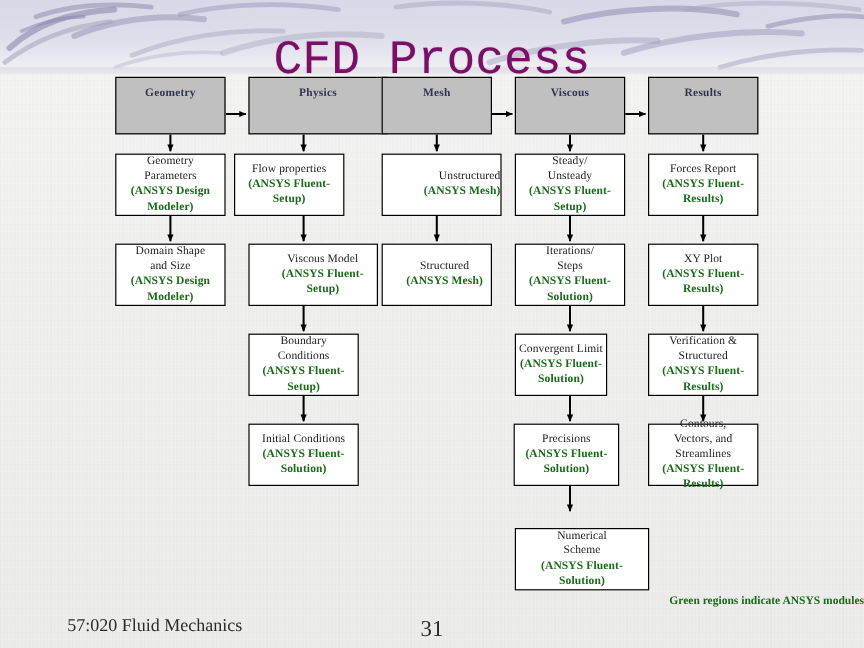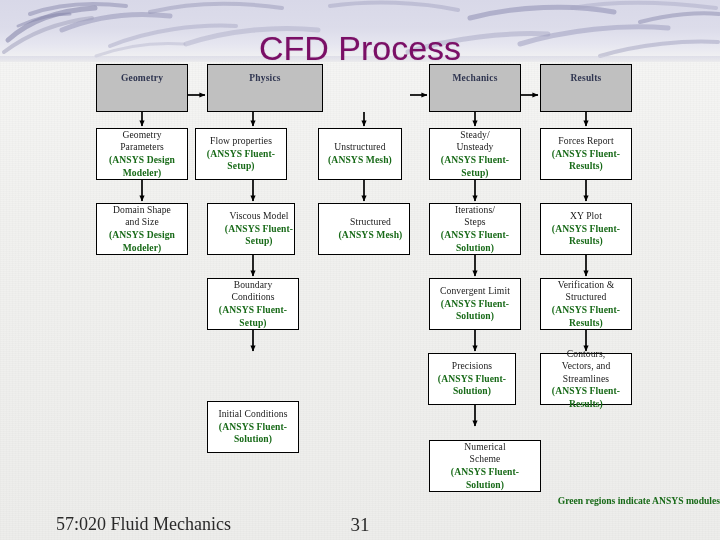--- a/index.html
+++ b/index.html
@@ -39,22 +39,22 @@
     width: 720px; height: 10px;
     background: linear-gradient(180deg, rgba(208,208,224,0.55) 0%, rgba(242,242,242,0.0) 100%);
   }
 
   
   #page-title {
     position: absolute;
     left: 0; top: 1px;
     width: 720px;
     text-align: center;
-    font-family: Liberation Sans, sans-serif;
-    font-size: 34px;
+    font-family: Liberation Mono, monospace;
+    font-size: 40px;
     font-weight: 400;
     letter-spacing: 0px;
     color: #7a0f66;
     line-height: 48px;
     text-shadow: 0 0 1px rgba(122,15,102,0.35);
   }
 
   
   #diagram {
     position: absolute;
@@ -121,21 +121,21 @@
   }
   #footer-rule {
     position: absolute;
     left: 0; top: 512px;
     width: 720px; height: 1px;
     background: rgba(0,0,0,0.0);
   }
   #footer-left {
     position: absolute;
     left: 56px; top: 514px;
-    font-size: 18px;
+    font-size: 15px;
     color: #2a2a2a;
   }
   #footer-page {
     position: absolute;
     left: 0; top: 514px;
     width: 720px;
     text-align: center;
     font-size: 19px;
     color: #2a2a2a;
   }
@@ -209,22 +209,25 @@
         <line x1="586" y1="330" x2="586" y2="351"></line>
       </g>
     </svg>
 
     <div class="node head" style="left:96px;  top:64px; width:92px; height:48px;">
       <span class="node-text">Geometry</span>
     </div>
     <div class="node head" style="left:207px; top:64px; width:116px; height:48px;">
       <span class="node-text">Physics</span>
     </div>
+    <div class="node head" style="left:318px; top:64px; width:92px; height:48px;">
+      <span class="node-text">Mesh</span>
+    </div>
     <div class="node head" style="left:429px; top:64px; width:92px; height:48px;">
-      <span class="node-text">Mechanics</span>
+      <span class="node-text">Viscous</span>
     </div>
     <div class="node head" style="left:540px; top:64px; width:92px; height:48px;">
       <span class="node-text">Results</span>
     </div>
 
     <div id="leaf-layer">
         <div class="node leaf" style="left: 96px; top: 128px; width: 92px; height: 52px;">
           <div class="node-text">
             <span class="plain">Geometry</span>
             <span class="plain">Parameters</span>
@@ -240,43 +243,43 @@
             <span class="ansys">Modeler)</span>
           </div>
         </div>
         <div class="node leaf" style="left: 195px; top: 128px; width: 92px; height: 52px;">
           <div class="node-text">
             <span class="plain">Flow properties</span>
             <span class="ansys">(ANSYS Fluent-</span>
             <span class="ansys">Setup)</span>
           </div>
         </div>
-        <div class="node leaf" style="left: 207px; top: 203px; width: 88px; height: 52px; padding-left: 16px;">
+        <div class="node leaf" style="left: 207px; top: 203px; width: 108px; height: 52px; padding-left: 16px;">
           <div class="node-text">
             <span class="plain">Viscous Model</span>
             <span class="ansys">(ANSYS Fluent-</span>
             <span class="ansys">Setup)</span>
           </div>
         </div>
         <div class="node leaf" style="left: 207px; top: 278px; width: 92px; height: 52px;">
           <div class="node-text">
             <span class="plain">Boundary</span>
             <span class="plain">Conditions</span>
             <span class="ansys">(ANSYS Fluent-</span>
             <span class="ansys">Setup)</span>
           </div>
         </div>
-        <div class="node leaf" style="left: 207px; top: 353px; width: 92px; height: 52px; margin-top: 48px;">
+        <div class="node leaf" style="left: 207px; top: 353px; width: 92px; height: 52px;">
           <div class="node-text">
             <span class="plain">Initial Conditions</span>
             <span class="ansys">(ANSYS Fluent-</span>
             <span class="ansys">Solution)</span>
           </div>
         </div>
-        <div class="node leaf" style="left: 318px; top: 128px; width: 84px; height: 52px;">
+        <div class="node leaf" style="left: 318px; top: 128px; width: 100px; height: 52px; text-align: right;">
           <div class="node-text">
             <span class="plain">Unstructured</span>
             <span class="ansys">(ANSYS Mesh)</span>
           </div>
         </div>
         <div class="node leaf" style="left: 318px; top: 203px; width: 92px; height: 52px; padding-left: 13px;">
           <div class="node-text">
             <span class="plain">Structured</span>
             <span class="ansys">(ANSYS Mesh)</span>
           </div>
@@ -290,21 +293,21 @@
           </div>
         </div>
         <div class="node leaf" style="left: 429px; top: 203px; width: 92px; height: 52px;">
           <div class="node-text">
             <span class="plain">Iterations/</span>
             <span class="plain">Steps</span>
             <span class="ansys">(ANSYS Fluent-</span>
             <span class="ansys">Solution)</span>
           </div>
         </div>
-        <div class="node leaf" style="left: 429px; top: 278px; width: 92px; height: 52px;">
+        <div class="node leaf" style="left: 429px; top: 278px; width: 77px; height: 52px;">
           <div class="node-text">
             <span class="plain">Convergent Limit</span>
             <span class="ansys">(ANSYS Fluent-</span>
             <span class="ansys">Solution)</span>
           </div>
         </div>
         <div class="node leaf" style="left: 428px; top: 353px; width: 88px; height: 52px;">
           <div class="node-text">
             <span class="plain">Precisions</span>
             <span class="ansys">(ANSYS Fluent-</span>

